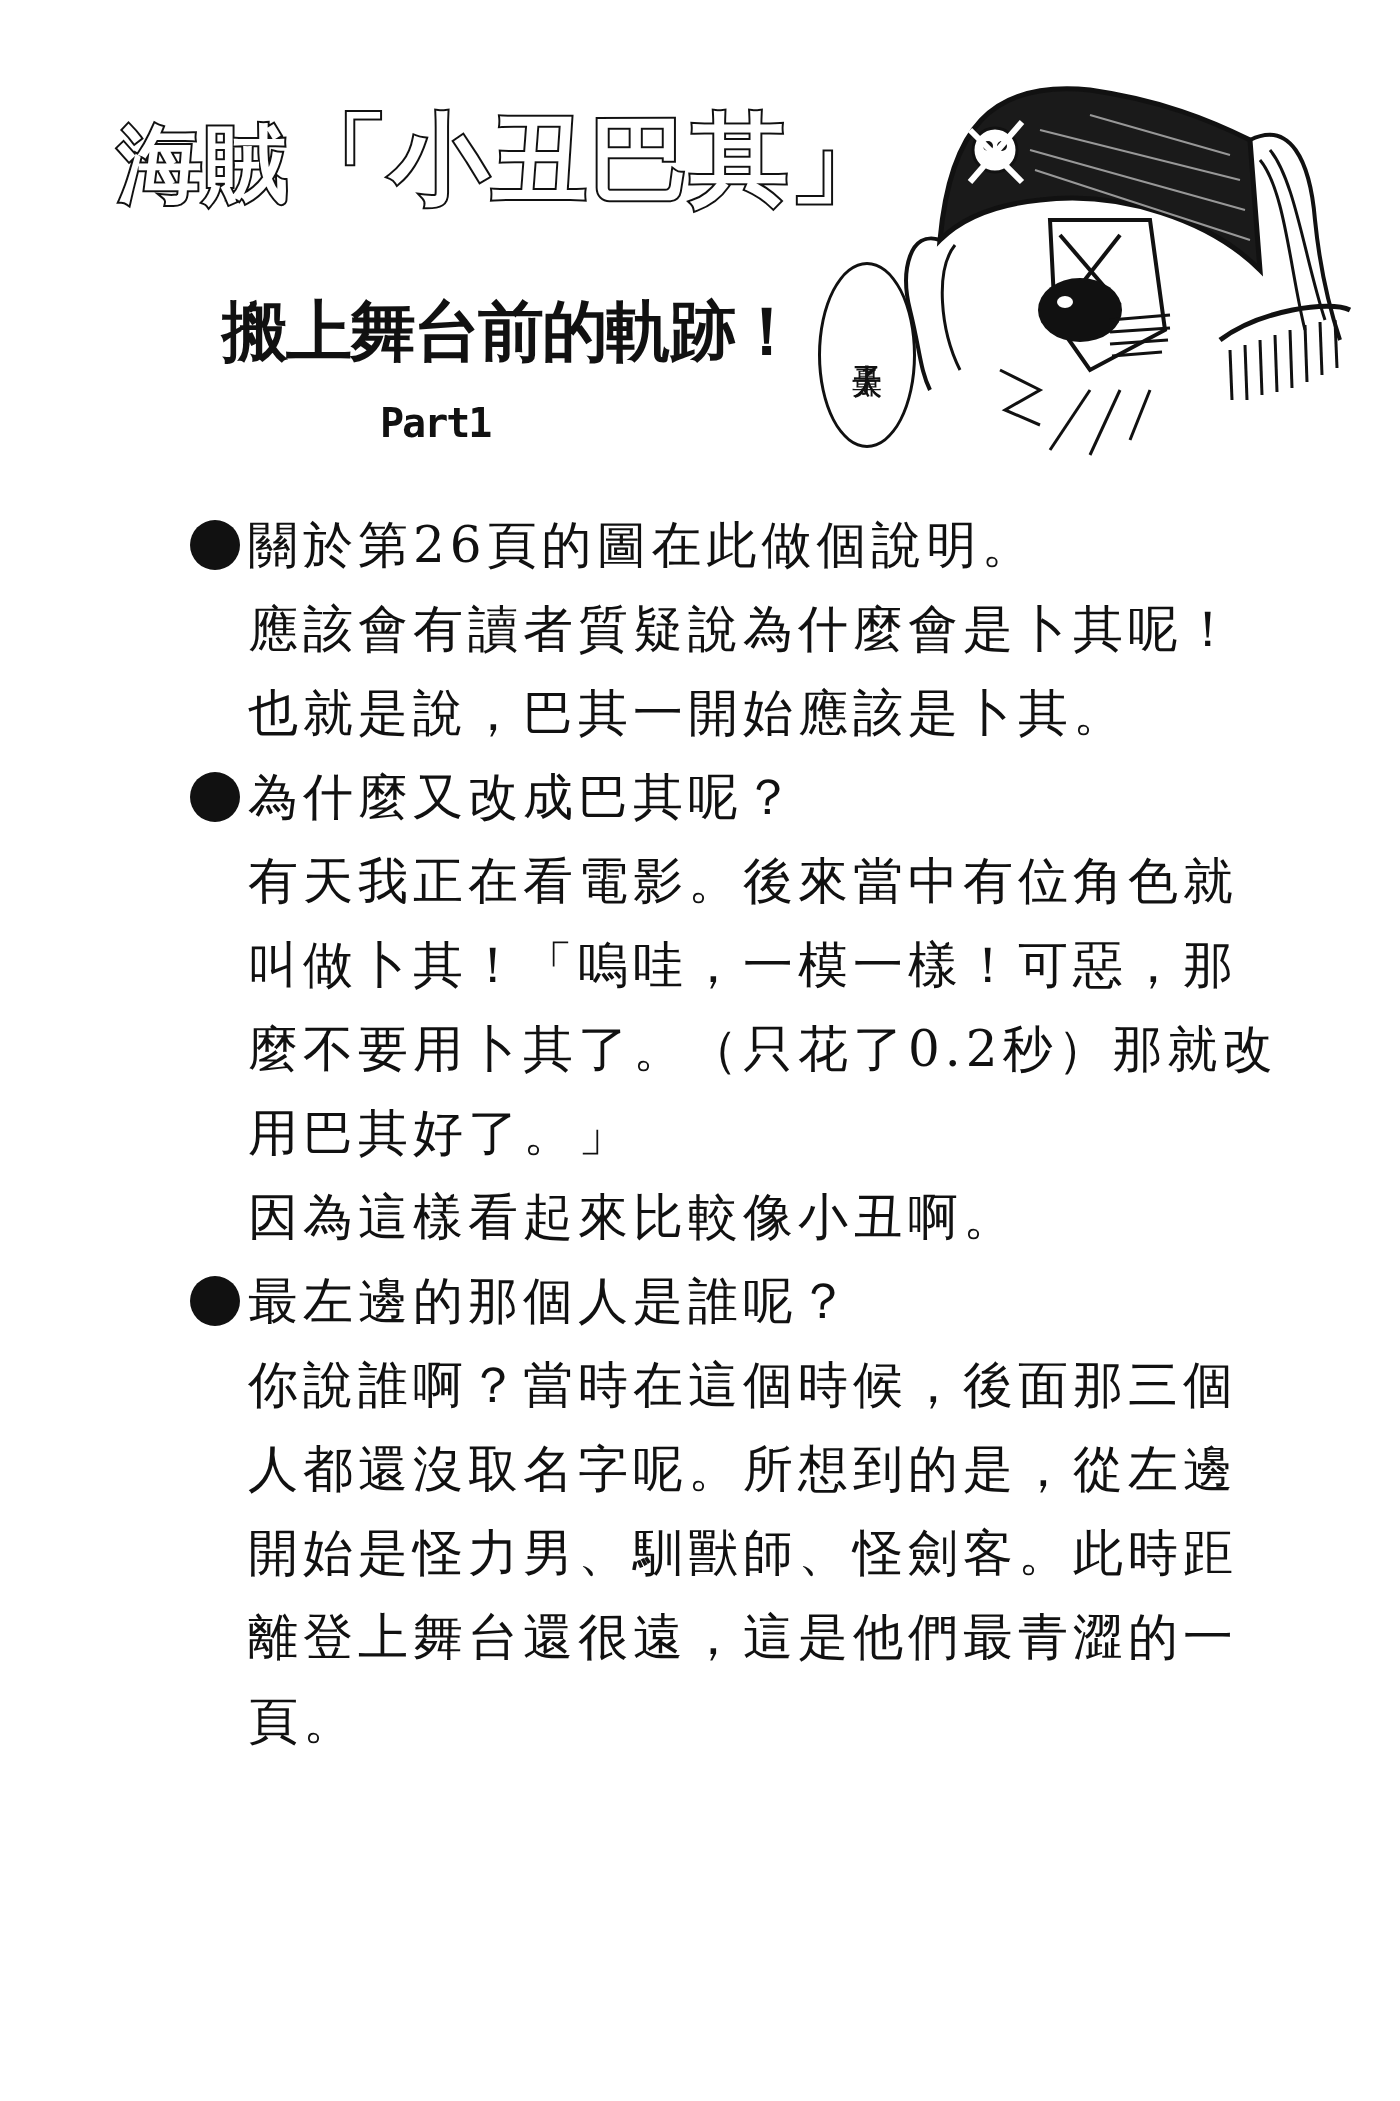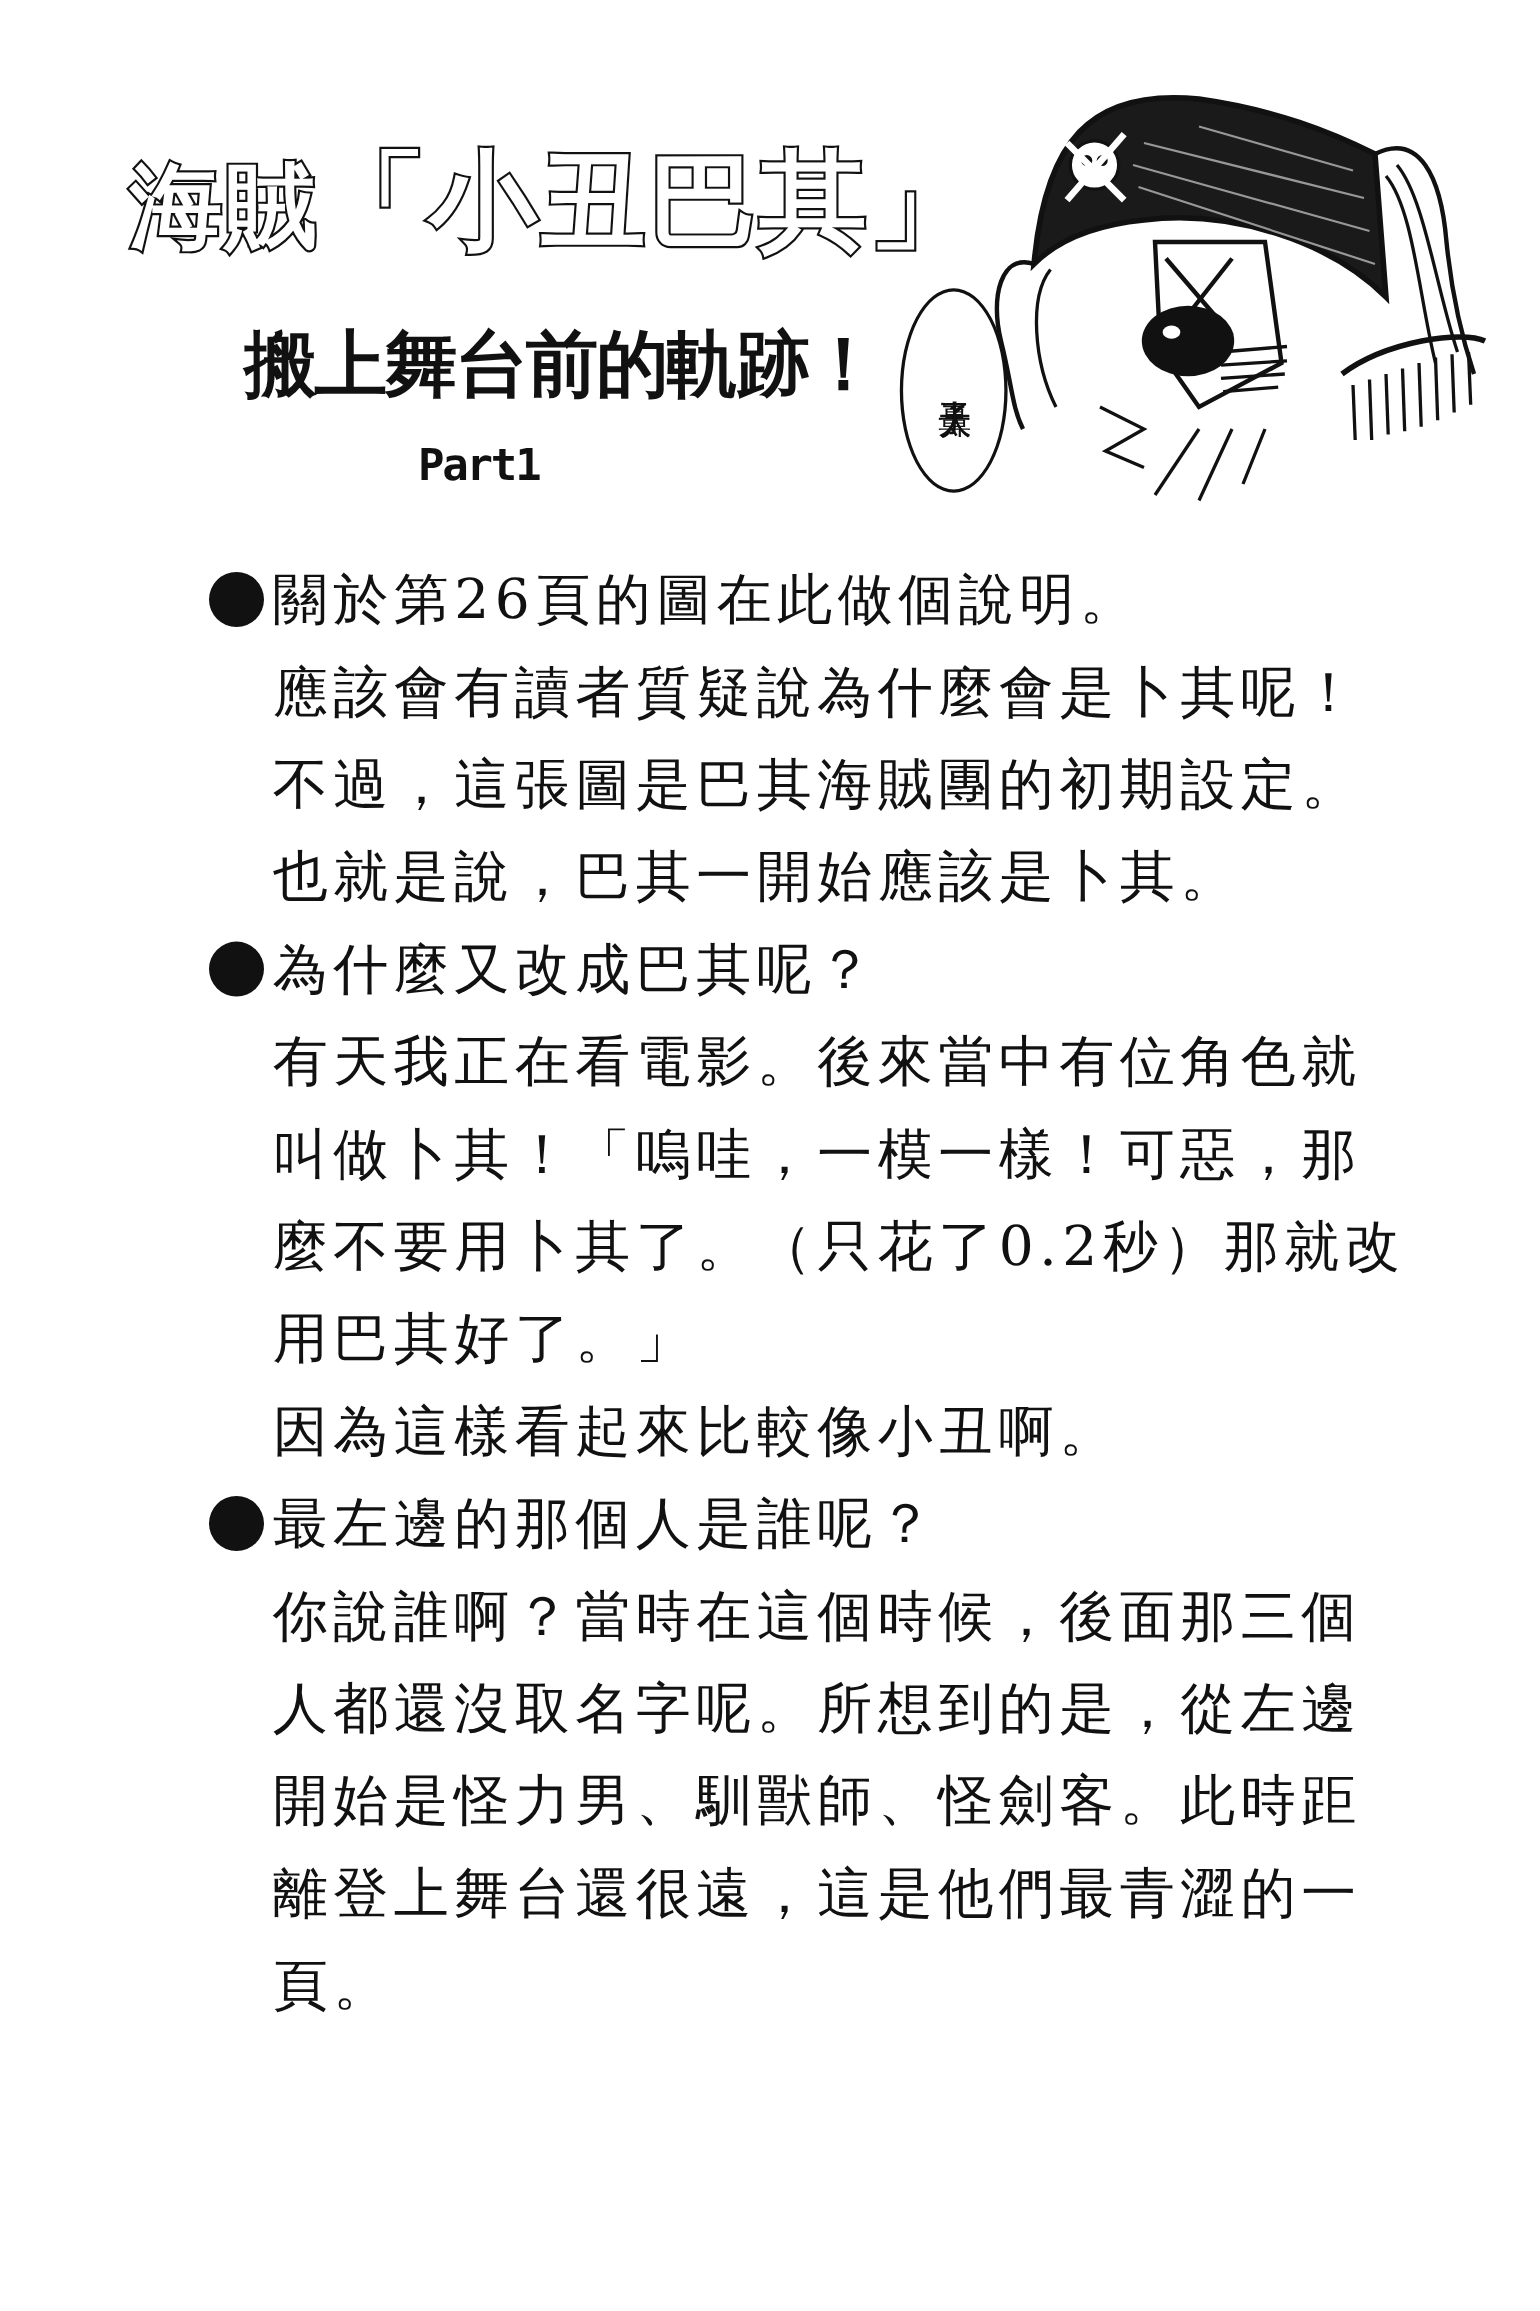--- a/index.html
+++ b/index.html
@@ -1,18 +1,18 @@
 <!DOCTYPE html>
 <html><head>
 <meta charset="utf-8">
 <style>
   html, body { margin:0; padding:0; background:#ffffff; }
   body { width:1400px; height:2101px; position:relative; overflow:hidden;
          font-family:"DejaVu Serif","Liberation Serif",serif; color:#111; }
-  .title { position:absolute; left:118px; top:128px; height:110px;
+  .title { position:absolute; left:118px; top:104px; height:110px;
            font-family:"DejaVu Sans","Liberation Sans",sans-serif; font-weight:bold;
            font-size:98px; line-height:110px; letter-spacing:2px; white-space:nowrap;
            color:#fff; -webkit-text-stroke:4px #111; paint-order:stroke fill;
            text-shadow: 0 0 0 #111; }
   .title .pre { font-size:84px; }
   .subtitle { position:absolute; left:222px; top:292px; font-size:66px; line-height:80px;
               font-weight:bold; white-space:nowrap; letter-spacing:-2px;
               font-family:"DejaVu Sans","Liberation Sans",sans-serif; }
   .part { position:absolute; left:380px; top:398px; font-size:40px; line-height:50px;
           font-weight:bold; font-family:"DejaVu Sans Mono","Liberation Mono",monospace;
@@ -97,21 +97,20 @@
 </svg>
 
 <div class="bubble">
   <div class="bubble-text">鼻子太大了！</div>
 </div>
 
 <div class="body">
 
   <div class="line"><span class="bullet"></span><span>關於第26頁的圖在此做個說明。</span></div>
   <div class="line indent">應該會有讀者質疑說為什麼會是卜其呢！</div>
-  <div class="line indent">不過，這張圖是巴其海賊團的初期設定。</div>
   <div class="line indent">也就是說，巴其一開始應該是卜其。</div>
 
   <div class="line"><span class="bullet"></span><span>為什麼又改成巴其呢？</span></div>
   <div class="line indent">有天我正在看電影。後來當中有位角色就</div>
   <div class="line indent">叫做卜其！「嗚哇，一模一樣！可惡，那</div>
   <div class="line indent">麼不要用卜其了。（只花了0.2秒）那就改</div>
   <div class="line indent">用巴其好了。」</div>
 
   <div class="line indent">因為這樣看起來比較像小丑啊。</div>
 

